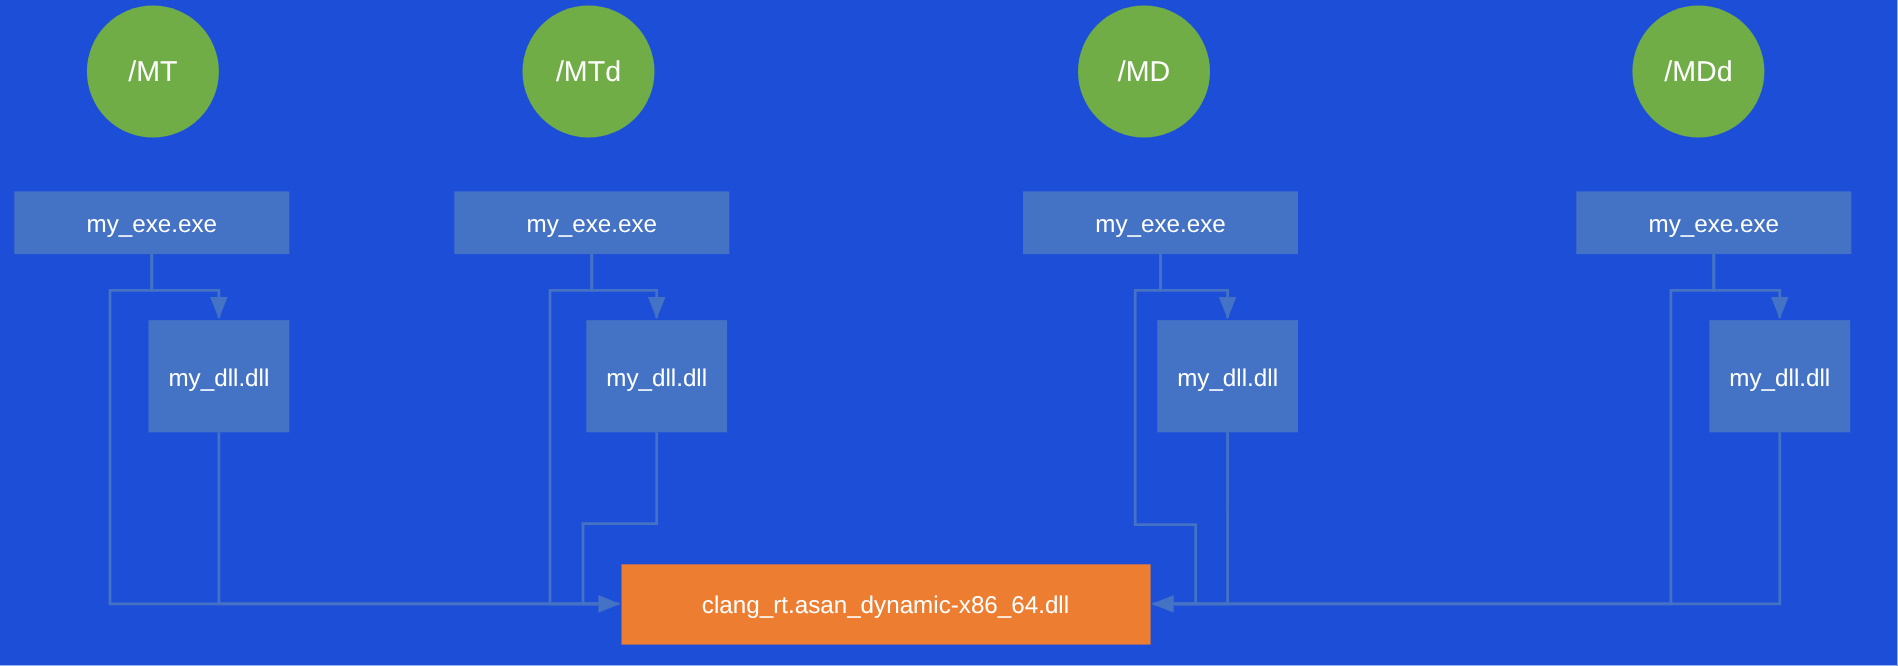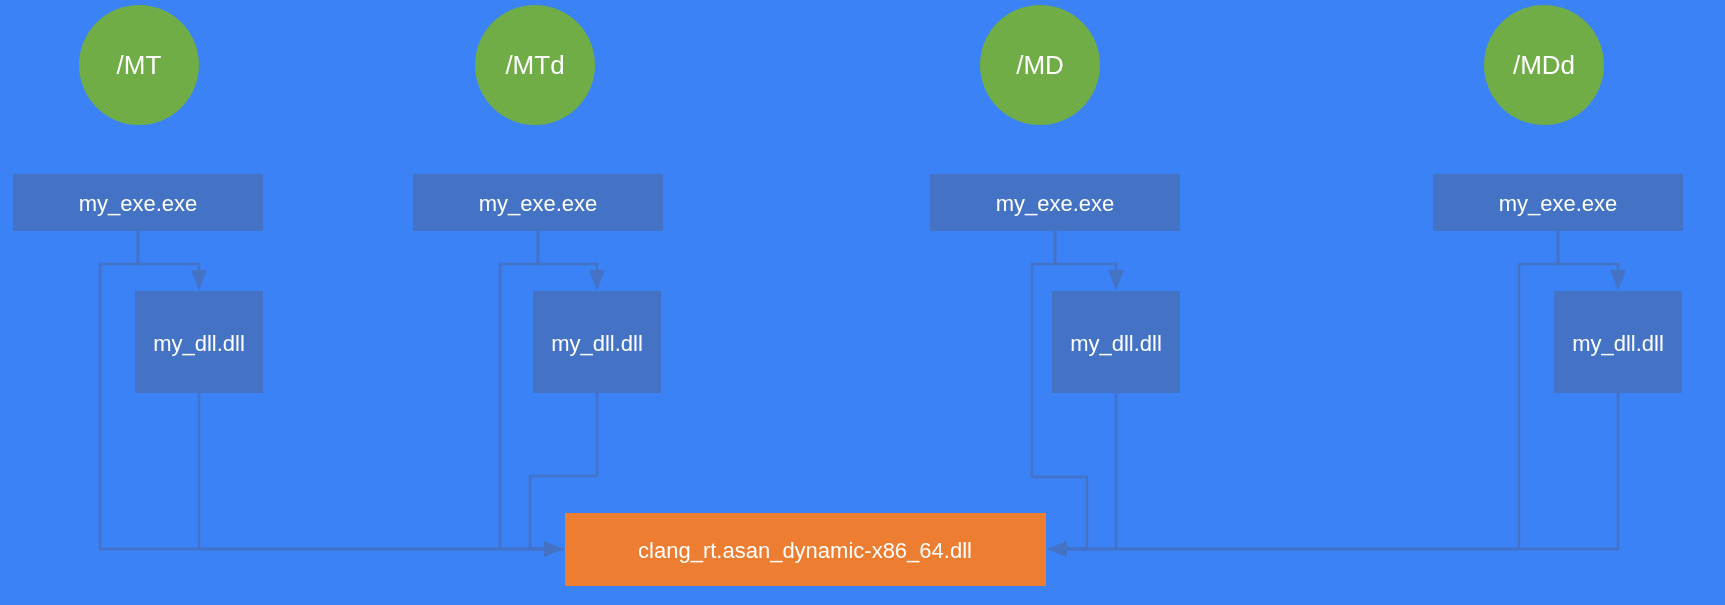--- a/index.html
+++ b/index.html
@@ -3,21 +3,21 @@
 <meta charset="utf-8">
 <style>
   html, body {
     margin: 0;
     padding: 0;
     background: #ffffff;
   }
   .canvas-wrap {
     width: 1725px;
     height: 605px;
-    background: #3b82f6;
+    background: #1d4ed8;
     overflow: hidden;
   }
   svg { display: block; }
   .node-label {
     fill: #ffffff;
     font-family: "Liberation Sans", sans-serif;
     text-anchor: middle;
   }
   .flag-label    { font-size: 26px; }
   .exe-label     { font-size: 22px; }

